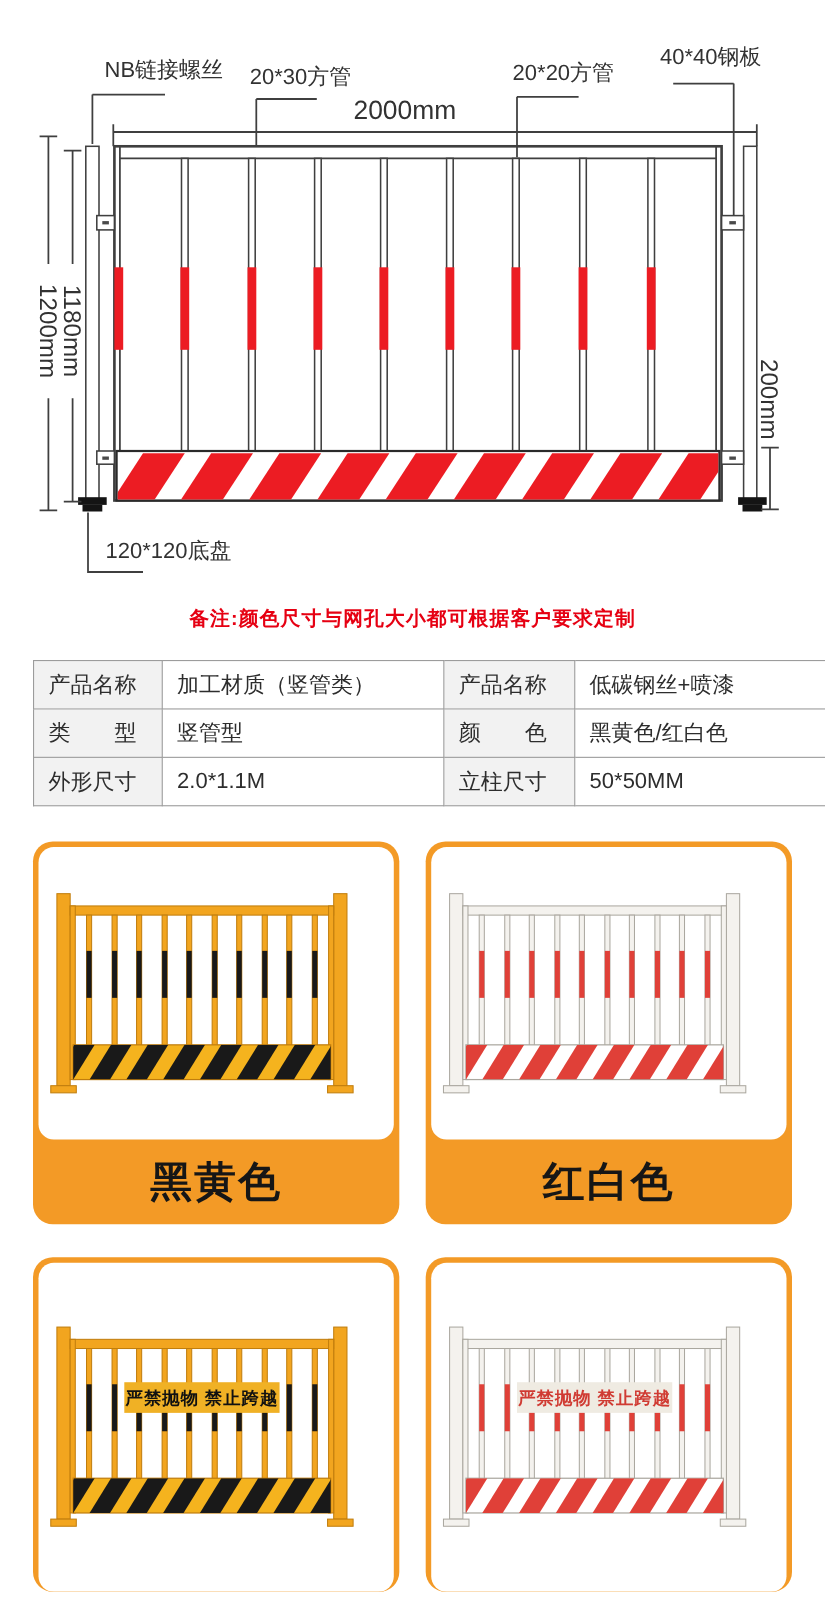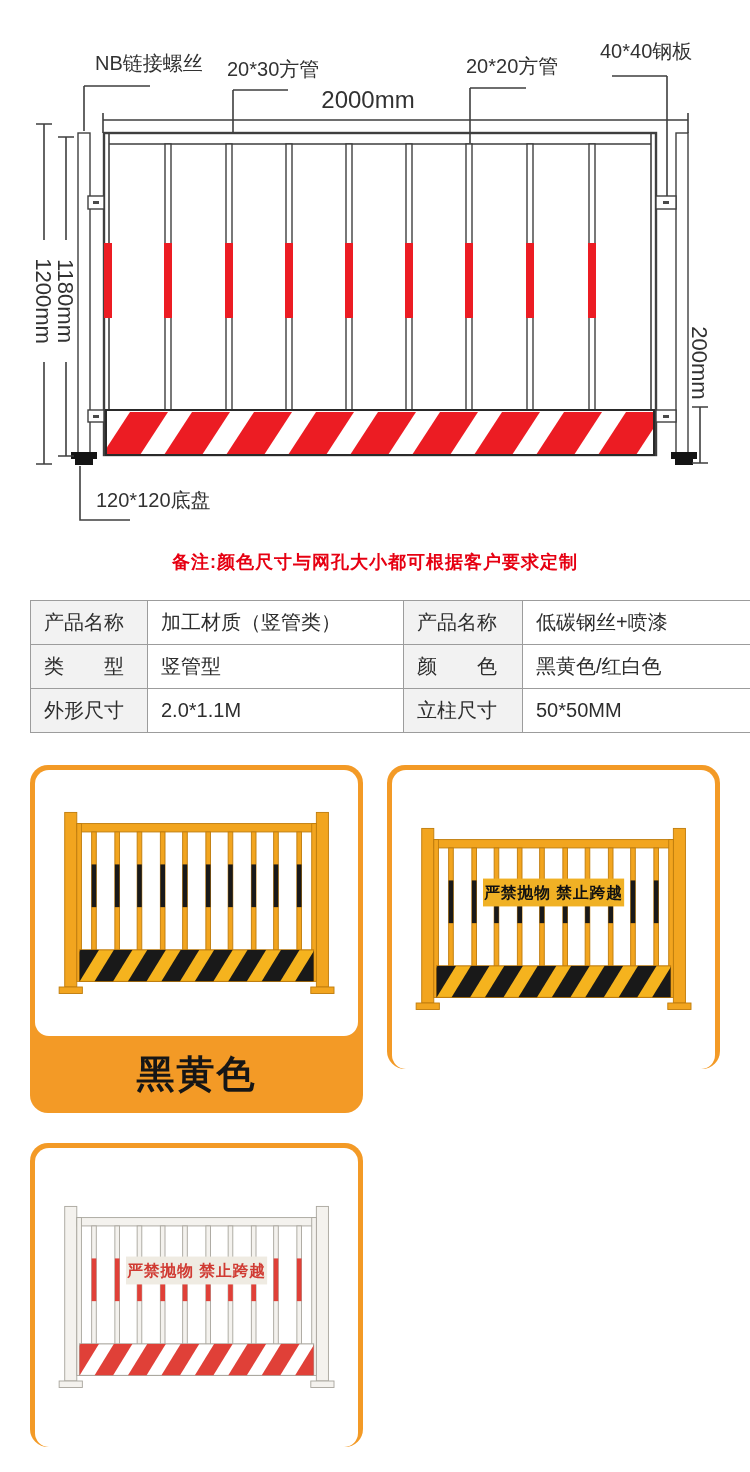--- a/index.html
+++ b/index.html
@@ -26,21 +26,21 @@
   
   .spec-table{margin:0 30px;border-collapse:collapse;width:690px;table-layout:fixed;font-size:20px;}
   .spec-table td{border:1px solid var(--table-border);height:43px;padding:0 0 0 13px;color:#2d2d2d;white-space:nowrap;overflow:hidden;}
   .spec-table td.lbl{background:var(--table-label-bg);}
   .col-l1{width:103px;} .col-v1{width:242px;} .col-l2{width:105px;} .col-v2{width:240px;}
 
   
   .grid{display:flex;flex-wrap:wrap;padding:0 30px;margin-top:32px;column-gap:24px;row-gap:30px;margin-bottom:11px;}
   .card{width:333px;background:var(--accent);border-radius:18px;display:flex;flex-direction:column;overflow:hidden;}
   .card.r1{height:348px;} .card.r2{height:304px;}
-  .photo{margin:5px 5px 0 5px;background:#fff;border-radius:14px;flex:1;display:flex;align-items:center;justify-content:center;overflow:hidden;}
+  .photo{margin:5px 5px 0 5px;background:#fff;border-radius:14px;flex:1;display:flex;align-items:center;justify-content:flex-start;overflow:hidden;}
   .caption{height:77px;flex:0 0 77px;display:flex;align-items:center;justify-content:center;
            font-size:38px;font-weight:bold;color:#161616;letter-spacing:2px;}
   .fence{width:92%;max-height:94%;}
 
   
   .fence--yb{--frame:var(--yellow);--frame-stroke:#c07d0d;--band:var(--black-band);
              --board-bg:var(--yellow-board);--board-stripe:var(--black-band);}
   .fence--rw{--frame:var(--white-frame);--frame-stroke:#aaa79f;--band:var(--red-band);
              --board-bg:#ffffff;--board-stripe:var(--red-band);}
   .fpart{fill:var(--frame);stroke:var(--frame-stroke);stroke-width:1;}
@@ -243,20 +243,28 @@
 
     <div class="card r1">
       <div class="photo">
         <svg class="fence fence--yb" viewBox="0 0 320 240">
           <use href="#fence-sym"></use>
         </svg>
       </div>
       <div class="caption">黑黄色</div>
     </div>
 
+    <div class="card r1">
+      <div class="photo">
+        <svg class="fence fence--rw" viewBox="0 0 320 240">
+          <use href="#fence-sym"></use>
+        </svg>
+      </div>
+      <div class="caption">红白色</div>
+    </div>
 
     <div class="card r2">
       <div class="photo">
         <svg class="fence fence--yb" viewBox="0 0 320 240">
           <use href="#fence-sym"></use>
           <g class="banner-yb">
             <rect x="84" y="76" width="152" height="30"></rect>
             <text x="160" y="97" text-anchor="middle">严禁抛物 禁止跨越</text>
           </g>
         </svg>

